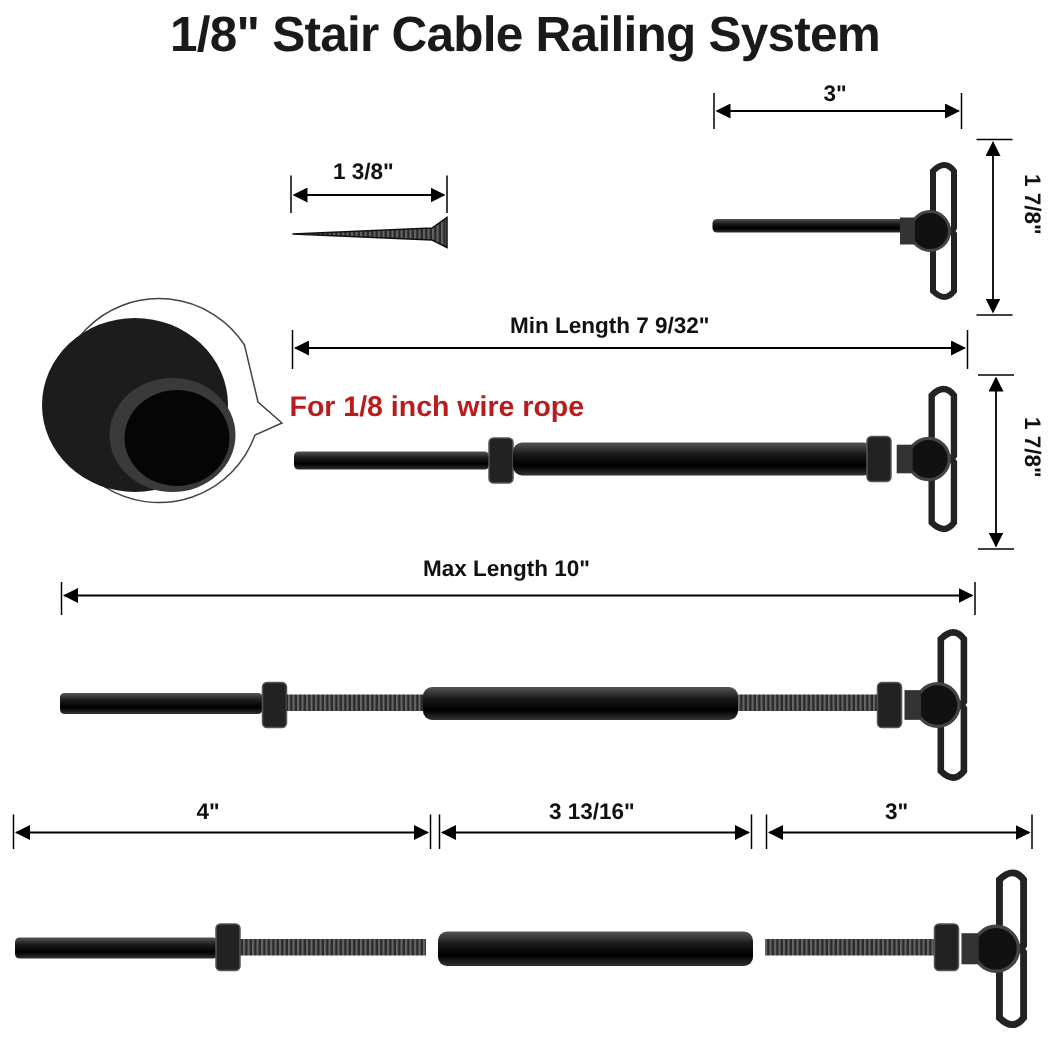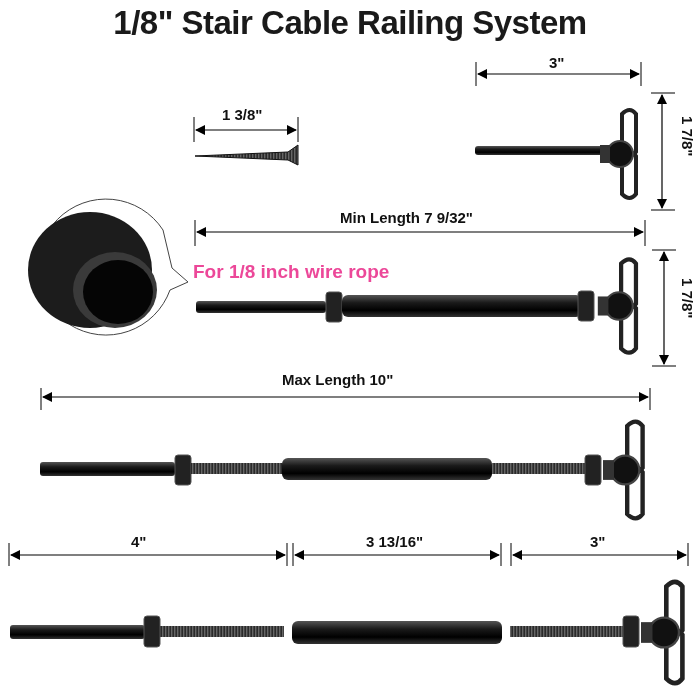--- a/index.html
+++ b/index.html
@@ -1,19 +1,19 @@
 <!DOCTYPE html>
 <html><head>
 <meta charset="utf-8">
 <style>
   html, body { margin: 0; padding: 0; background: #ffffff; }
   body { width: 700px; height: 700px; position: relative; overflow: hidden; font-family: "Liberation Sans", sans-serif; color: #111; }
   .title { position: absolute; left: 0; top: 4px; width: 700px; text-align: center; font-size: 33px; font-weight: bold; letter-spacing: -0.5px; color: #1a1a1a; }
   .lbl { position: absolute; font-weight: bold; font-size: 15px; color: #111; white-space: nowrap; }
-  .red { position: absolute; font-weight: bold; font-size: 19px; color: #ec4899; white-space: nowrap; }
+  .red { position: absolute; font-weight: bold; font-size: 19px; color: #b91c1c; white-space: nowrap; }
   svg.art { position: absolute; left: 0; top: 0; }
   .vlbl { position: absolute; font-weight: bold; font-size: 15px; transform: rotate(90deg); transform-origin: left top; white-space: nowrap; }
 </style>
 </head>
 <body>
 
 <div class="title">1/8" Stair Cable Railing System</div>
 
 <div class="lbl" style="left:222px;top:106px;">1 3/8"</div>
 <div class="lbl" style="left:549px;top:54px;">3"</div>

